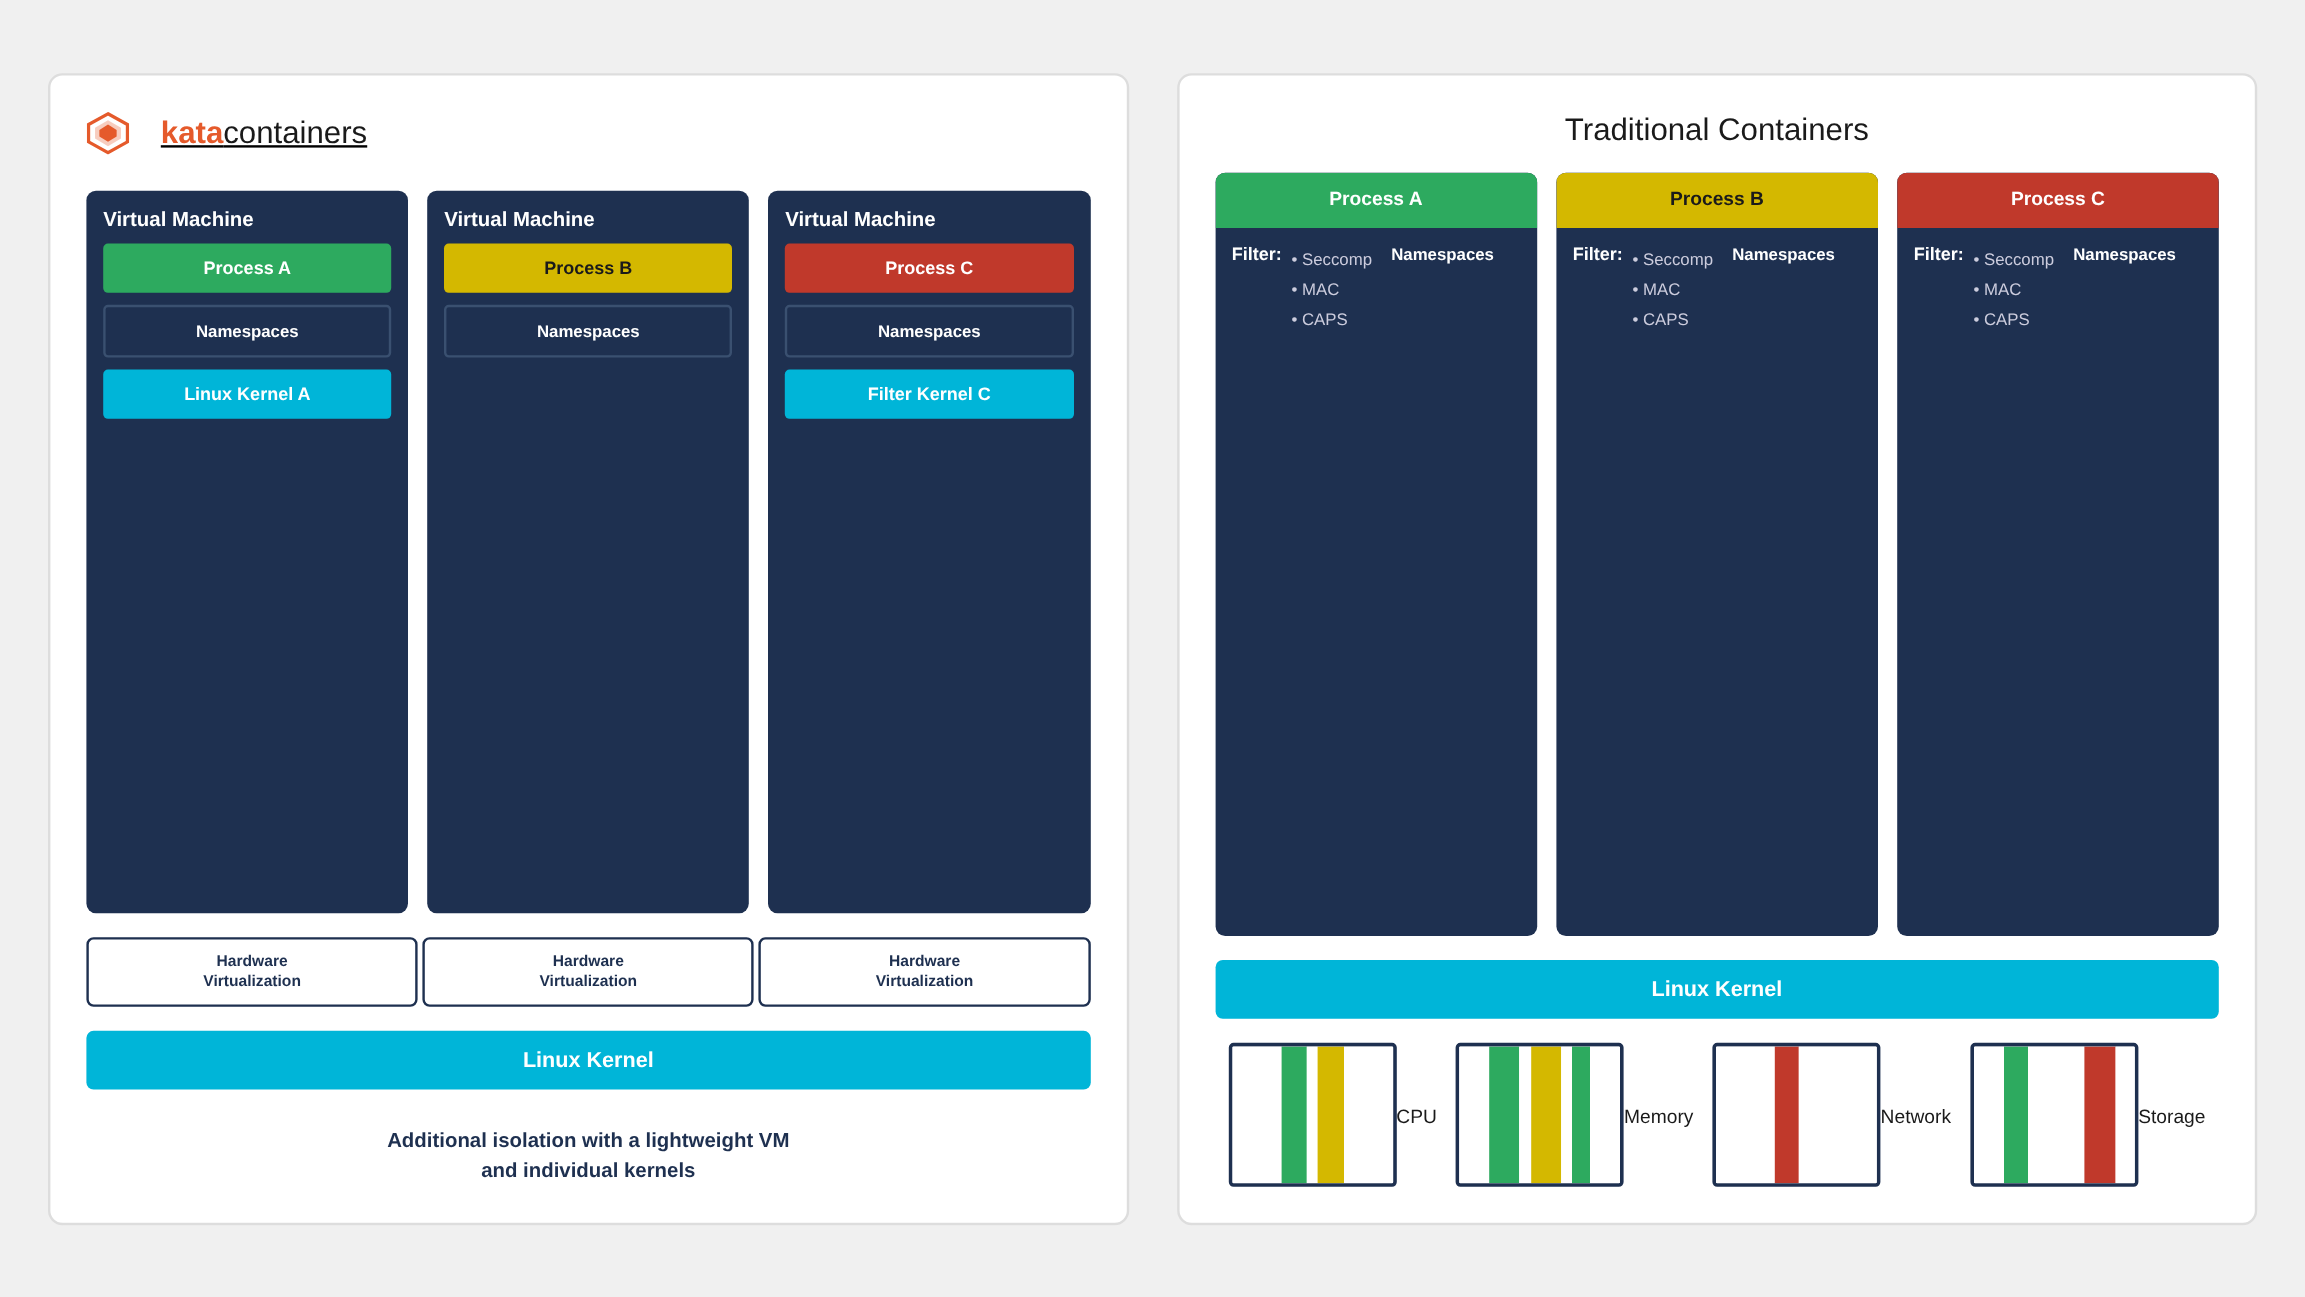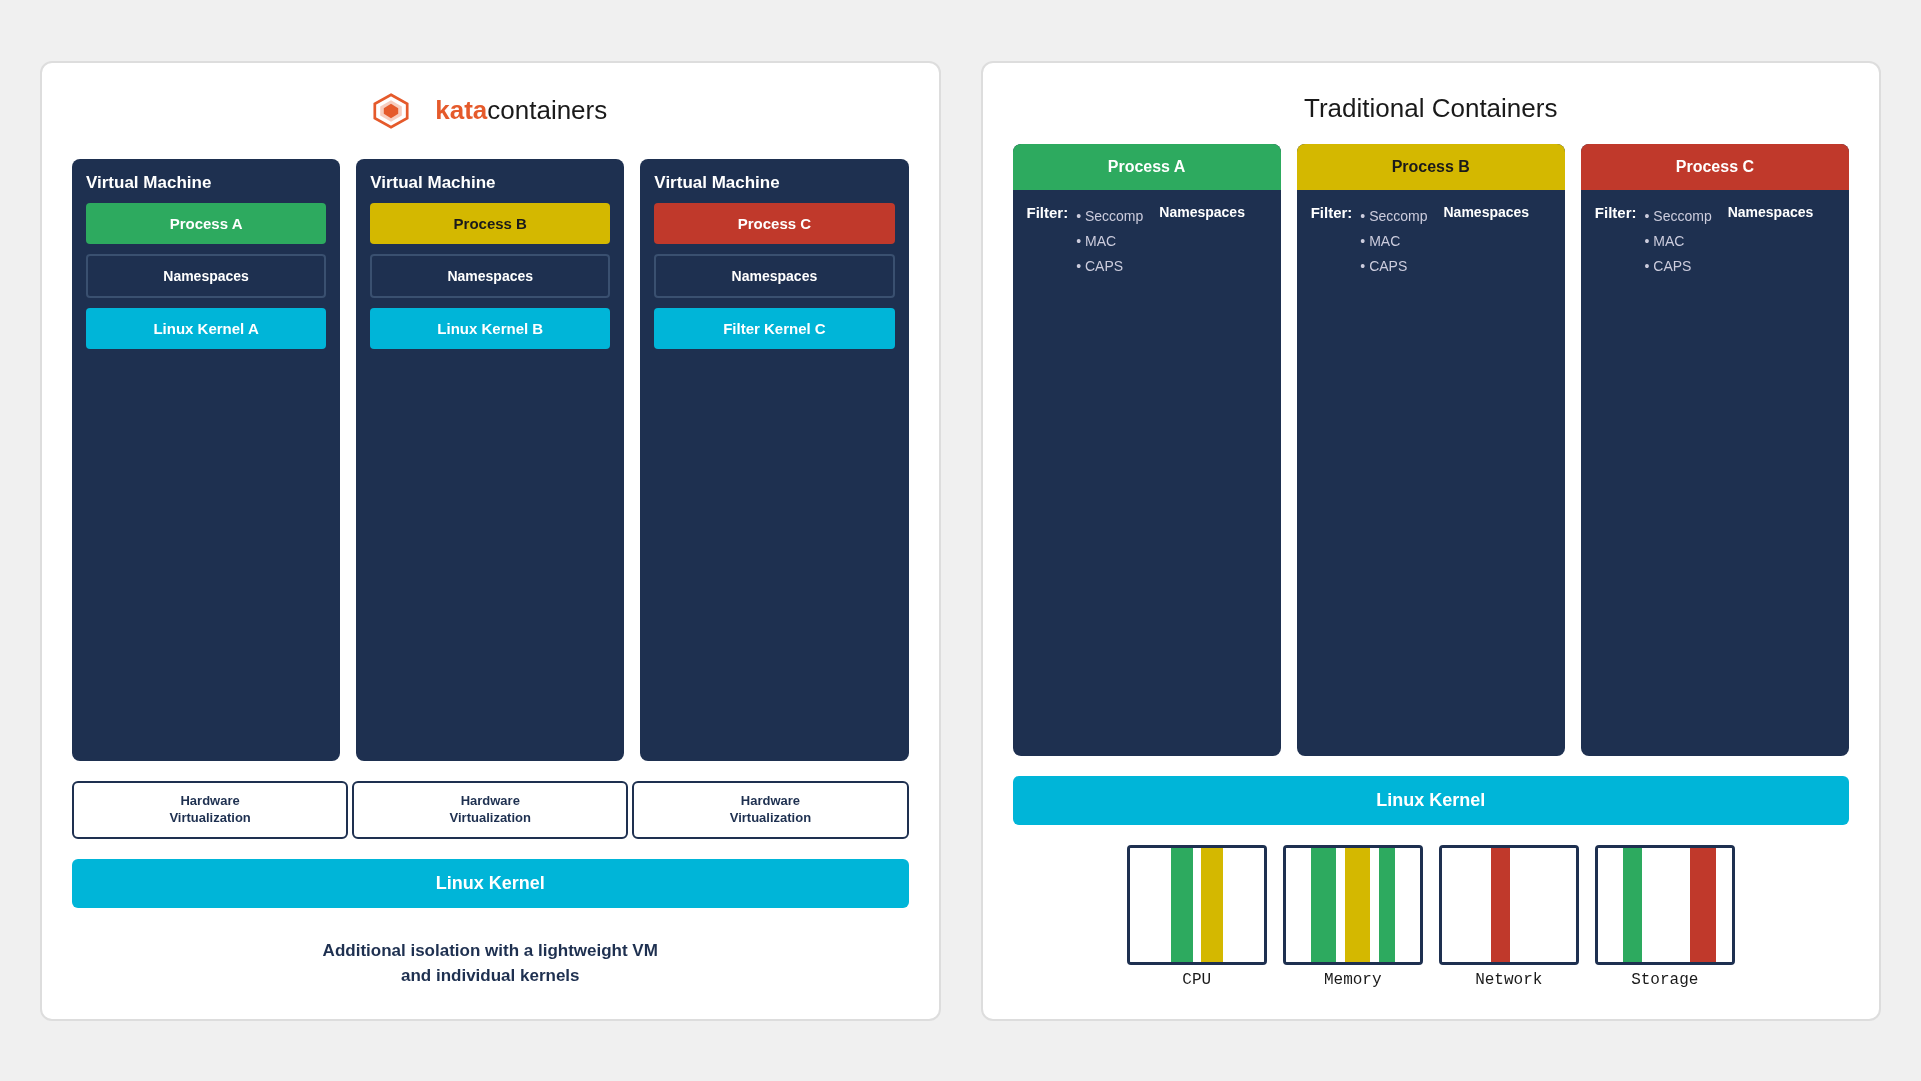--- a/index.html
+++ b/index.html
@@ -24,23 +24,23 @@
       height: 960px;
       display: flex;
       flex-direction: column;
       gap: 20px;
     }
 
     
     .kata-header {
       display: flex;
       align-items: center;
-      justify-content: center;
       gap: 26px;
       padding-bottom: 10px;
+      text-decoration: underline;
     }
     .kata-logo {
       width: 36px;
       height: 36px;
     }
     .kata-title {
       font-size: 26px;
       font-weight: 400;
       color: #1a1a1a;
     }
@@ -228,23 +228,22 @@
 
     .resource-label {
       text-align: center;
       font-size: 16px;
       color: #1a1a1a;
       margin-top: 6px;
     }
 
     .resource-item {
       display: flex;
-      flex-direction: column;
+      flex-direction: row;
       align-items: center;
-      font-family: Liberation Mono, monospace;
     }
 
     .isolation-note {
       text-align: center;
       font-size: 17px;
       font-weight: 700;
       color: #1e3050;
       padding-top: 6px;
       line-height: 1.4;
     }
@@ -272,21 +271,20 @@
       <div class="vm-title">Virtual Machine</div>
       <div class="process-box process-a">Process A</div>
       <div class="namespace-box">Namespaces</div>
       <div class="kernel-box kernel-a">Linux Kernel A</div>
     </div>
 
     <div class="vm-box">
       <div class="vm-title">Virtual Machine</div>
       <div class="process-box process-b">Process B</div>
       <div class="namespace-box">Namespaces</div>
-      <div class="kernel-box kernel-b">Linux Kernel B</div>
     </div>
 
     <div class="vm-box">
       <div class="vm-title">Virtual Machine</div>
       <div class="process-box process-c">Process C</div>
       <div class="namespace-box">Namespaces</div>
       <div class="kernel-box kernel-c">Filter Kernel C</div>
     </div>
 
   </div>

